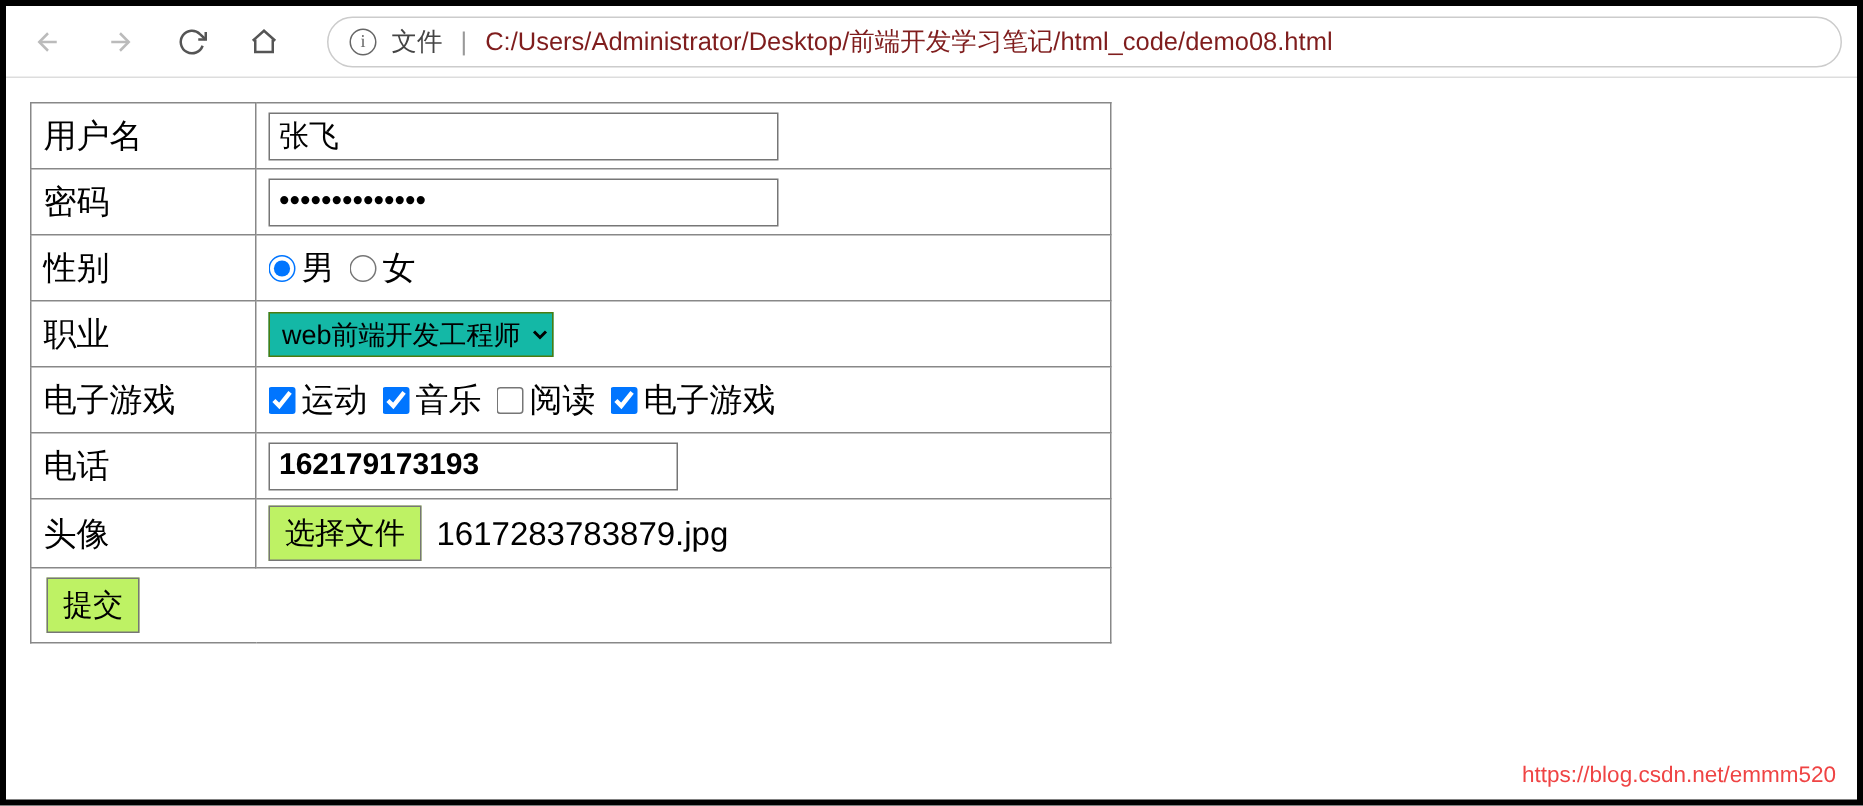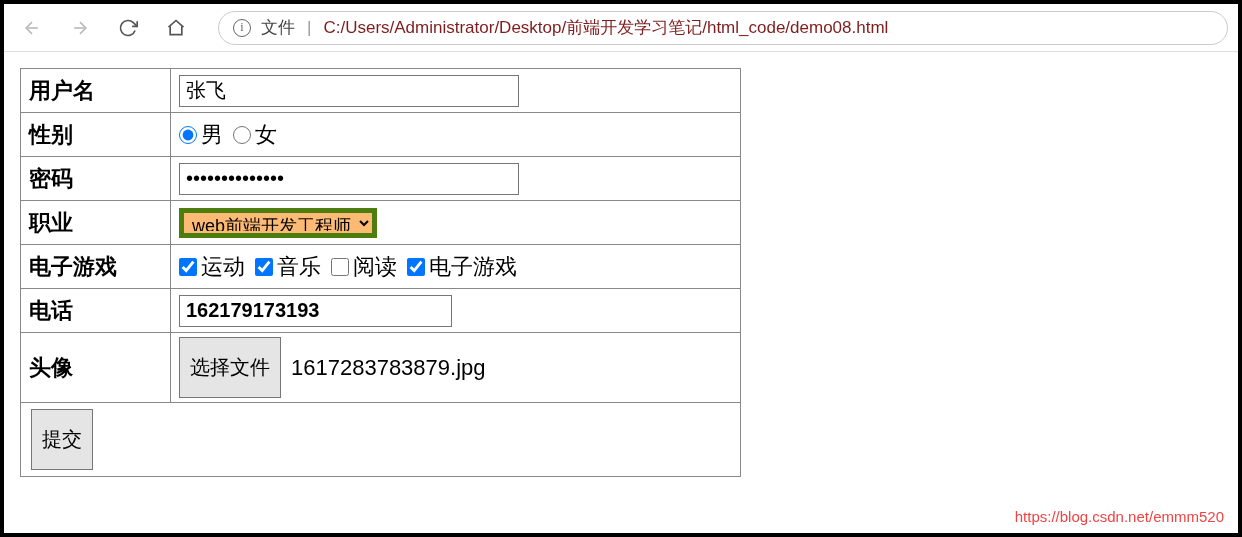--- a/index.html
+++ b/index.html
@@ -72,41 +72,40 @@
       color: #000;
     }
     table.form td {
       border: 1px solid #888;
       padding: 4px 8px;
       vertical-align: middle;
       height: 44px;
     }
     table.form td.label {
       width: 150px;
-      font-weight: bold;
     }
     table.form td.field {
       width: 570px;
       margin-top: 40px;
     }
     input[type=text], input[type=password], input[type=tel] {
       font-size: 20px;
       padding: 4px 6px;
       border: 1px solid #767676;
       background: #fff;
       font-family: inherit;
       width: 340px;
       height: 32px;
     }
     input[type=tel] { width: 273px; font-weight: bold; }
     select {
       font-size: 18px;
       padding: 2px 4px;
-      border: 5px solid #4d7c0f;
-      background: #fdba74;
+      border: 1px solid #4d7c0f;
+      background: #14b8a6;
       font-family: inherit;
       height: 30px;
     }
     .radio-group, .check-group {
       display: flex;
       align-items: center;
       gap: 4px;
       flex-wrap: wrap;
     }
     .radio-group label, .check-group label {
@@ -119,23 +118,23 @@
       width: 18px; height: 18px;
       accent-color: #0075ff;
     }
     .file-row {
       display: inline-flex;
       align-items: center;
       gap: 10px;
     }
     .file-btn, .submit-btn {
       font-size: 20px;
-      padding: 16px 10px;
+      padding: 4px 10px;
       border: 1px solid #767676;
-      background: #e5e5e5;
+      background: #bef264;
       font-family: inherit;
       cursor: pointer;
     }
     .submit-btn { margin: 2px; }
     td.submit-cell { padding: 6px 8px; }
     .watermark {
       position: absolute;
       right: 14px;
       bottom: 8px;
       color: #ef4444;
@@ -183,38 +182,38 @@
 <div class="page">
   <table class="form">
     <tbody>
         <tr>
       <td class="label">用户名</td>
       <td class="field">
         <input type="text" value="张飞" style="">
       </td>
     </tr>
     <tr>
+      <td class="label">密码</td>
+      <td class="field">
+        <input type="password" value="••••••••••••••" style="">
+      </td>
+    </tr>
+    <tr>
       <td class="label">性别</td>
       <td class="field">
         <div class="radio-group">
           <label>
             <input type="radio" name="gender" checked="" style="">
             <span>男</span>
           </label>
           <label>
             <input type="radio" name="gender" style="">
             <span>女</span>
           </label>
         </div>
-      </td>
-    </tr>
-    <tr>
-      <td class="label">密码</td>
-      <td class="field">
-        <input type="password" value="••••••••••••••" style="">
       </td>
     </tr>
     <tr>
       <td class="label">职业</td>
       <td class="field">
         <select>
           <option>web前端开发工程师</option>
         </select>
       </td>
     </tr>

